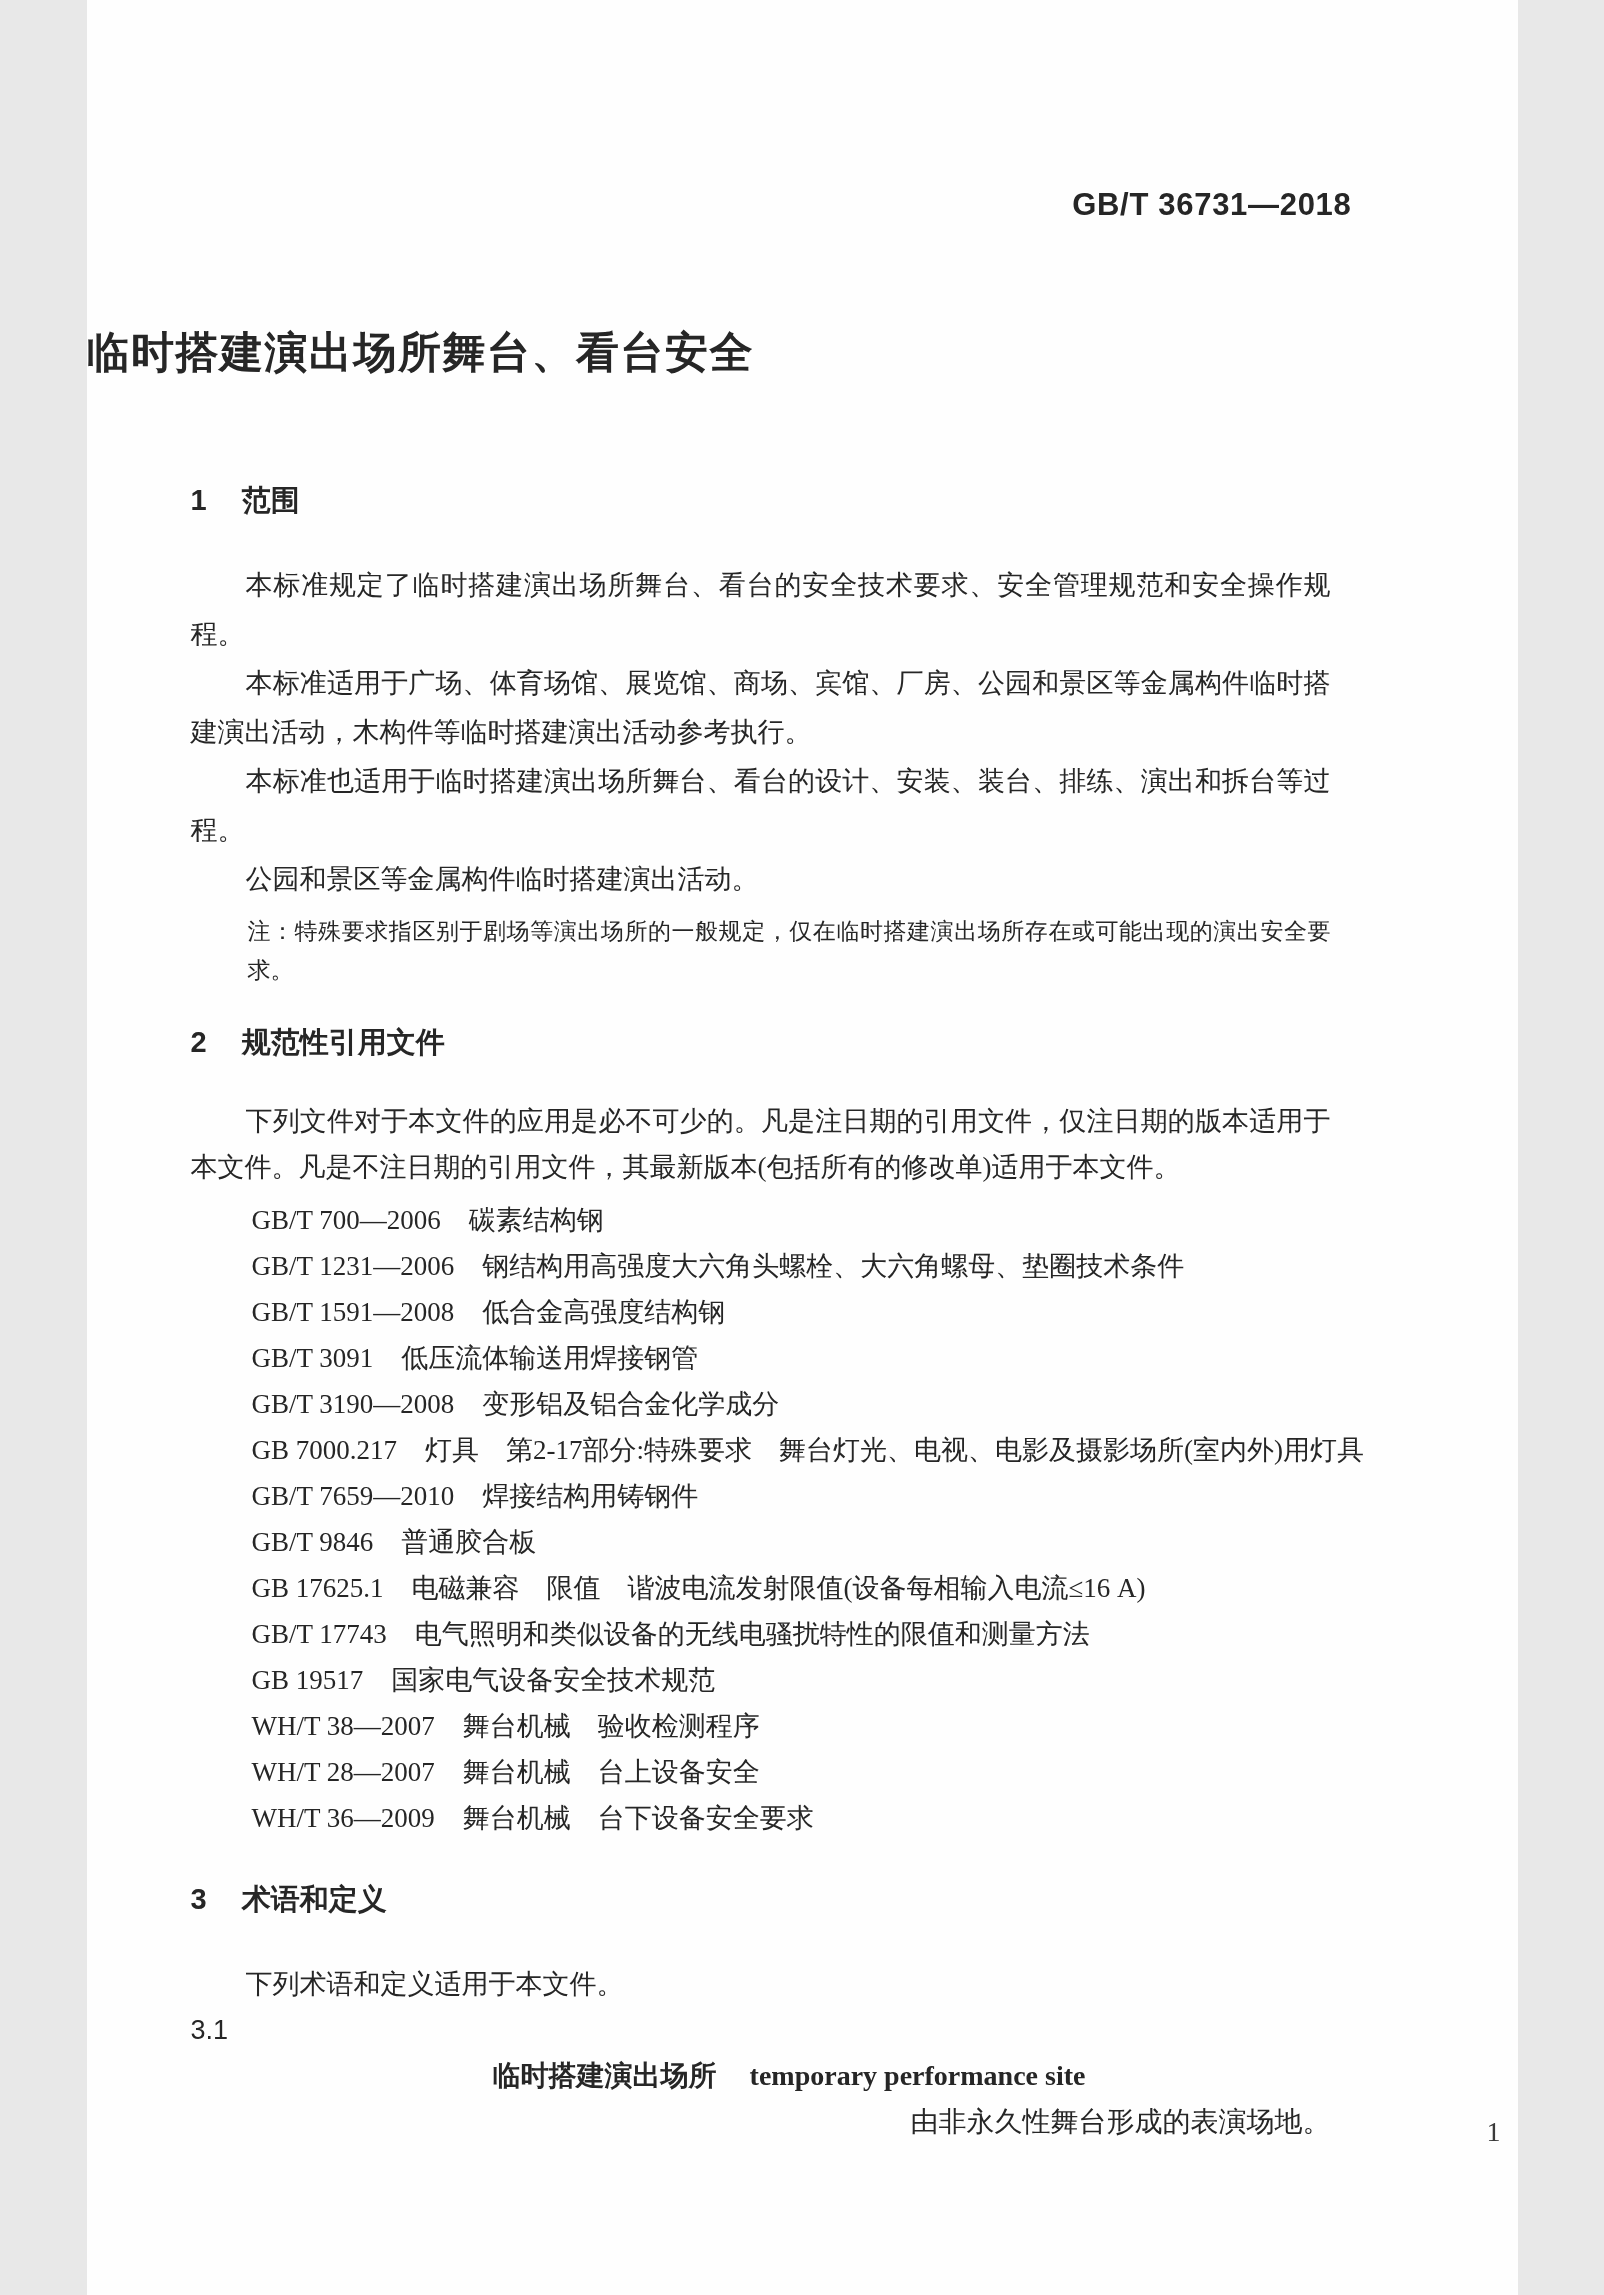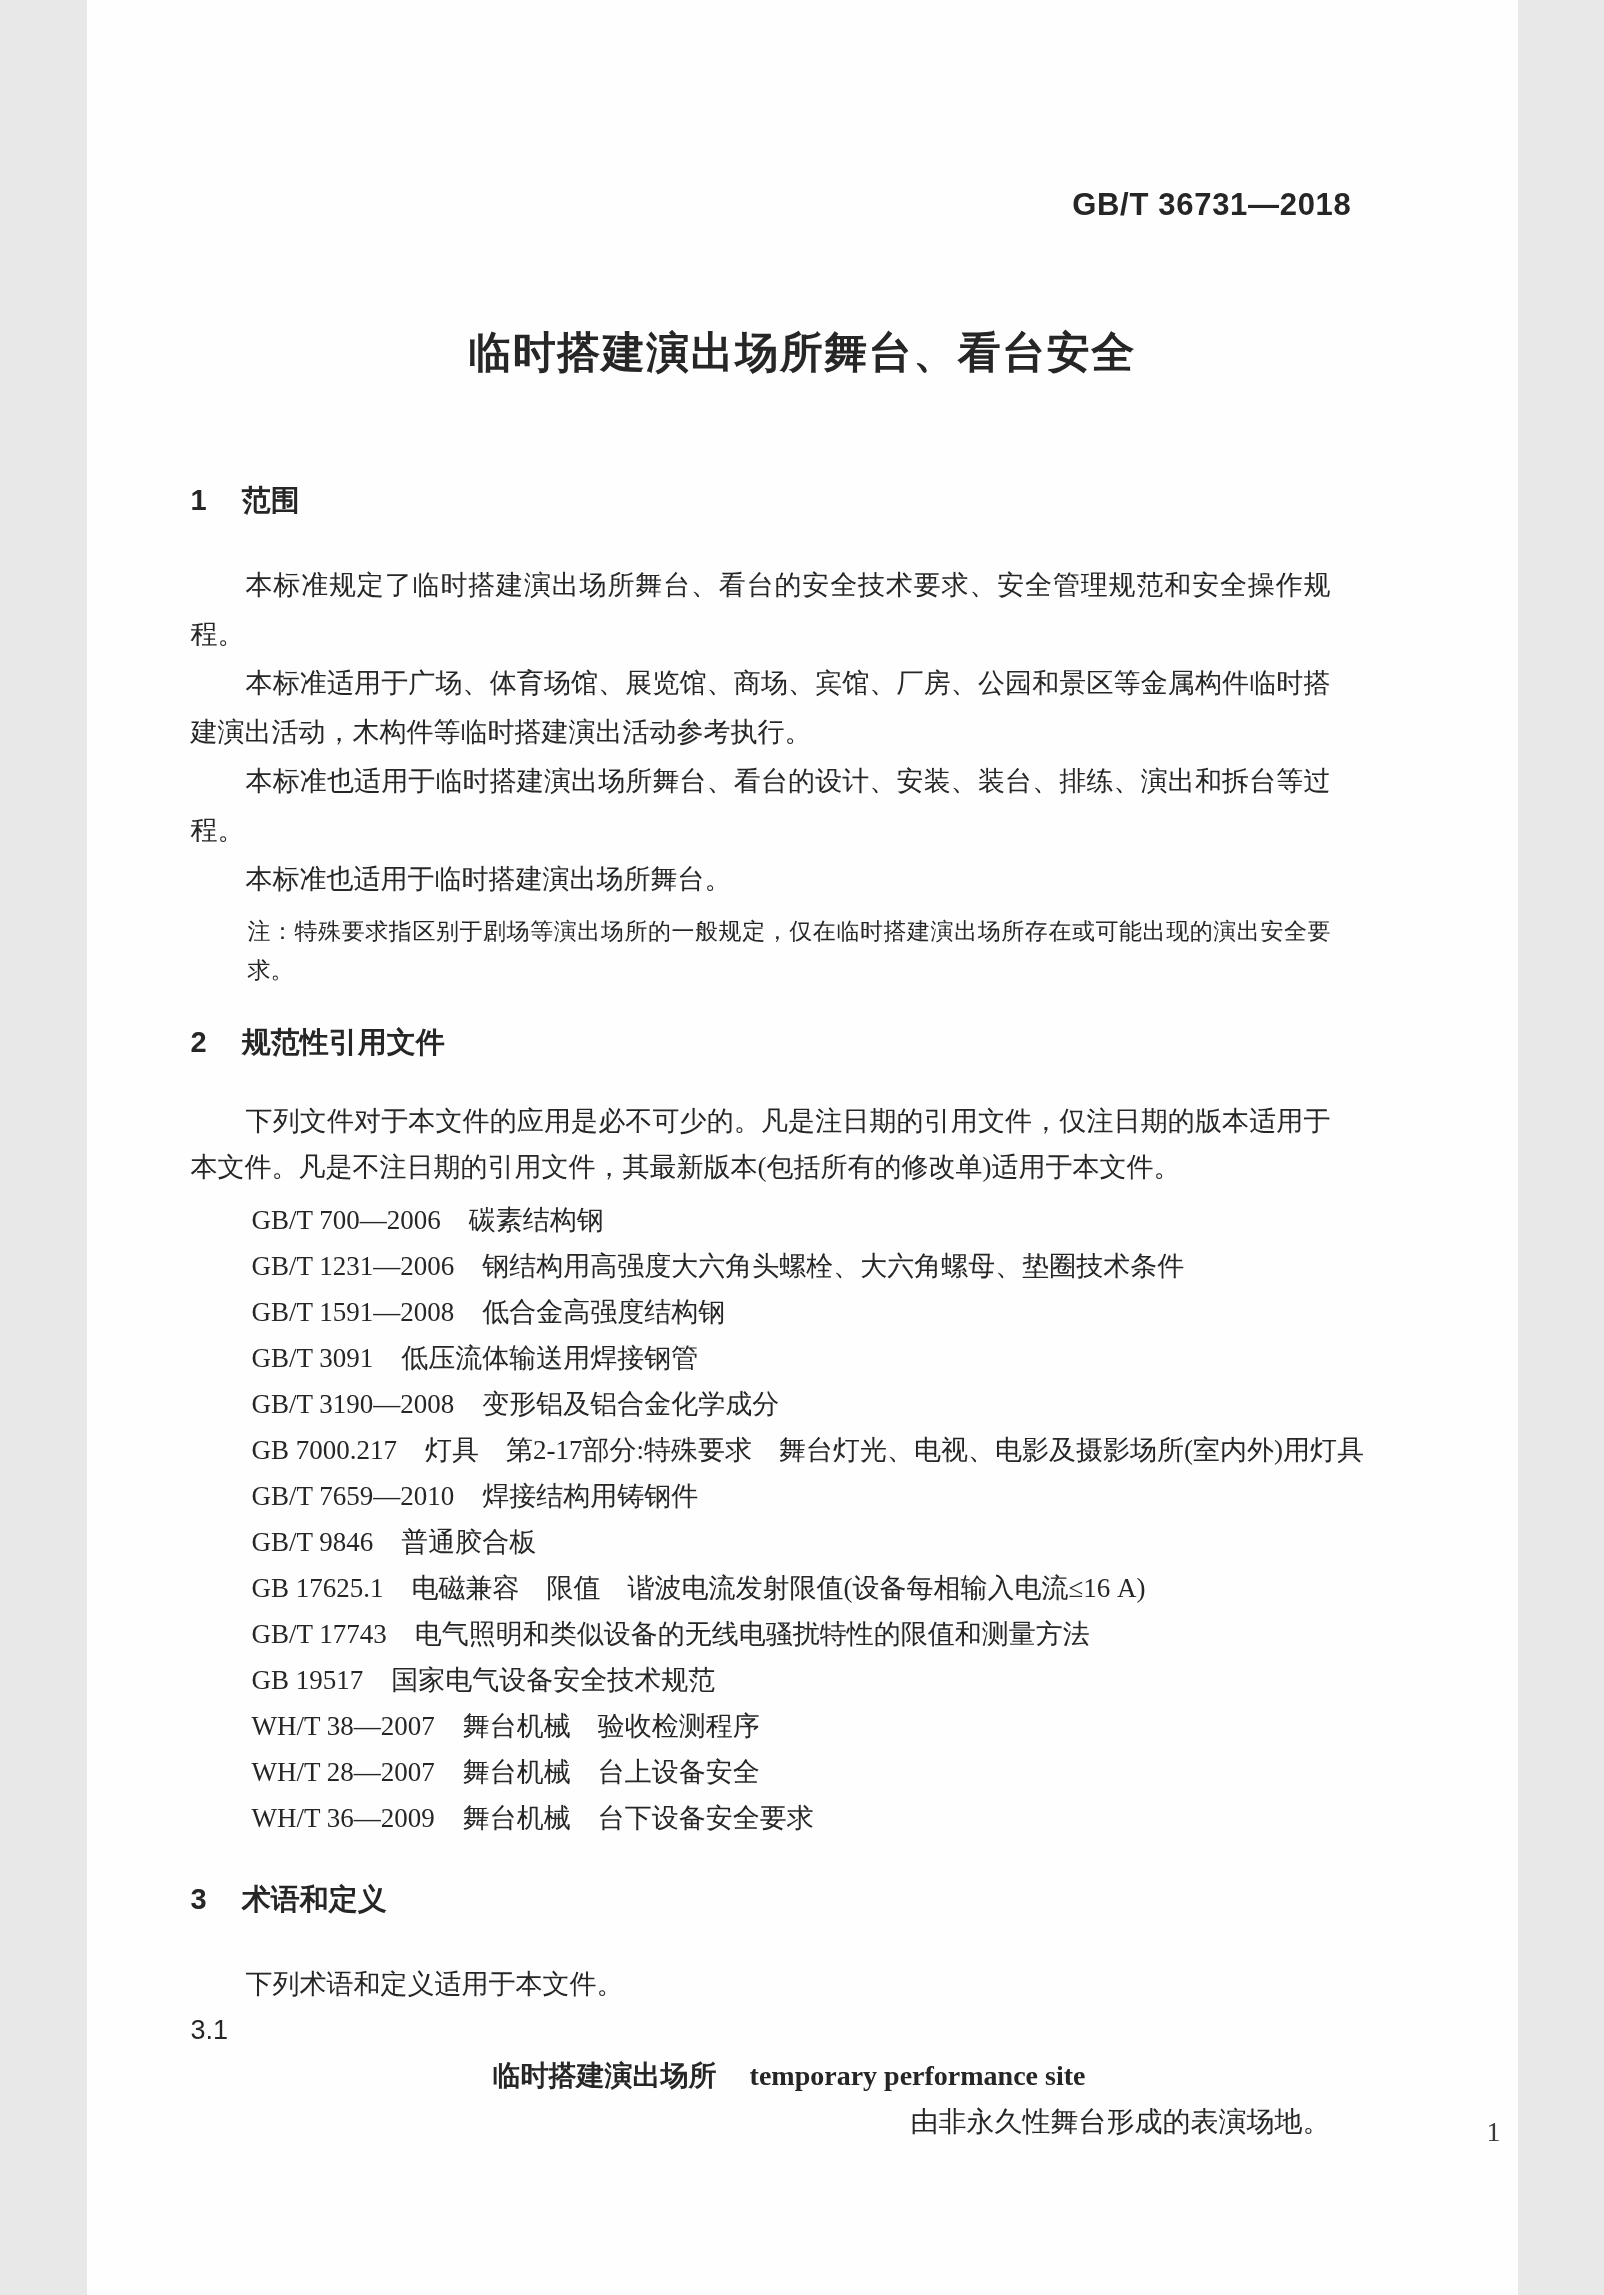--- a/index.html
+++ b/index.html
@@ -24,21 +24,20 @@
     text-align: right;
     font-family: "Liberation Sans", "DejaVu Sans", sans-serif;
     font-weight: bold;
     font-size: 31px;
     line-height: 36px;
     letter-spacing: 0.7px;
   }
   
   .doc-title {
     margin-top: 105px;
-    text-align: center;
     font-family: "Liberation Sans", "DejaVu Sans", sans-serif;
     font-weight: bold;
     font-size: 43px;
     line-height: 48px;
     letter-spacing: 1.5px;
   }
   
   .sec-heading {
     font-family: "Liberation Sans", "DejaVu Sans", sans-serif;
     font-weight: bold;
@@ -139,21 +138,21 @@
 
     <section>
       <h2 class="sec-heading sec-heading-1">
         <span class="sec-num">1</span>
         <span class="sec-title">范围</span>
       </h2>
       <div class="scope-block">
         <p class="body-para">本标准规定了临时搭建演出场所舞台、看台的安全技术要求、安全管理规范和安全操作规程。</p>
         <p class="body-para">本标准适用于广场、体育场馆、展览馆、商场、宾馆、厂房、公园和景区等金属构件临时搭建演出活动，木构件等临时搭建演出活动参考执行。</p>
         <p class="body-para">本标准也适用于临时搭建演出场所舞台、看台的设计、安装、装台、排练、演出和拆台等过程。</p>
-        <p class="body-para">本标准也适用于临时搭建演出场所舞台。</p>
+        <p class="body-para">公园和景区等金属构件临时搭建演出活动。</p>
         <p class="note-para">注：特殊要求指区别于剧场等演出场所的一般规定，仅在临时搭建演出场所存在或可能出现的演出安全要求。</p>
       </div>
     </section>
 
     <section>
       <h2 class="sec-heading sec-heading-2">
         <span class="sec-num">2</span>
         <span class="sec-title">规范性引用文件</span>
       </h2>
       <p class="body-para refs-intro">下列文件对于本文件的应用是必不可少的。凡是注日期的引用文件，仅注日期的版本适用于本文件。凡是不注日期的引用文件，其最新版本(包括所有的修改单)适用于本文件。</p>

